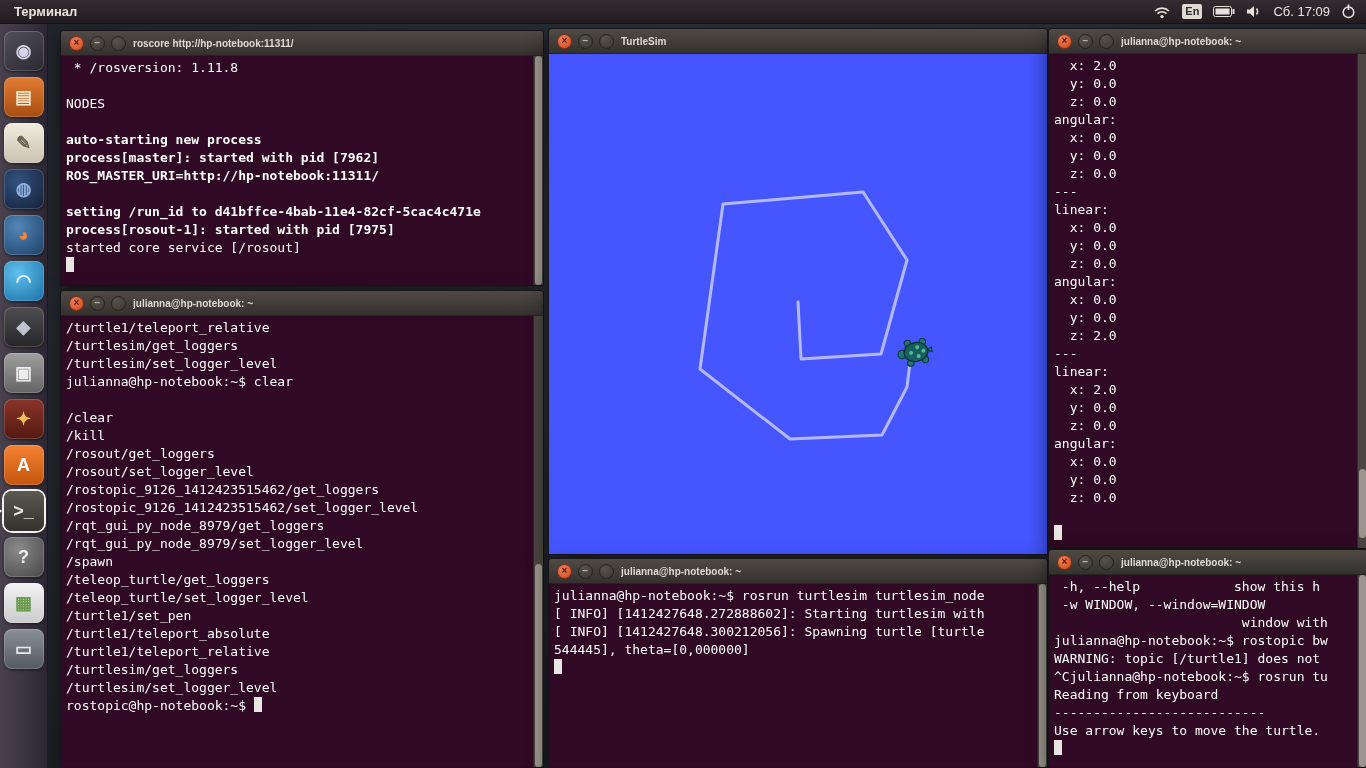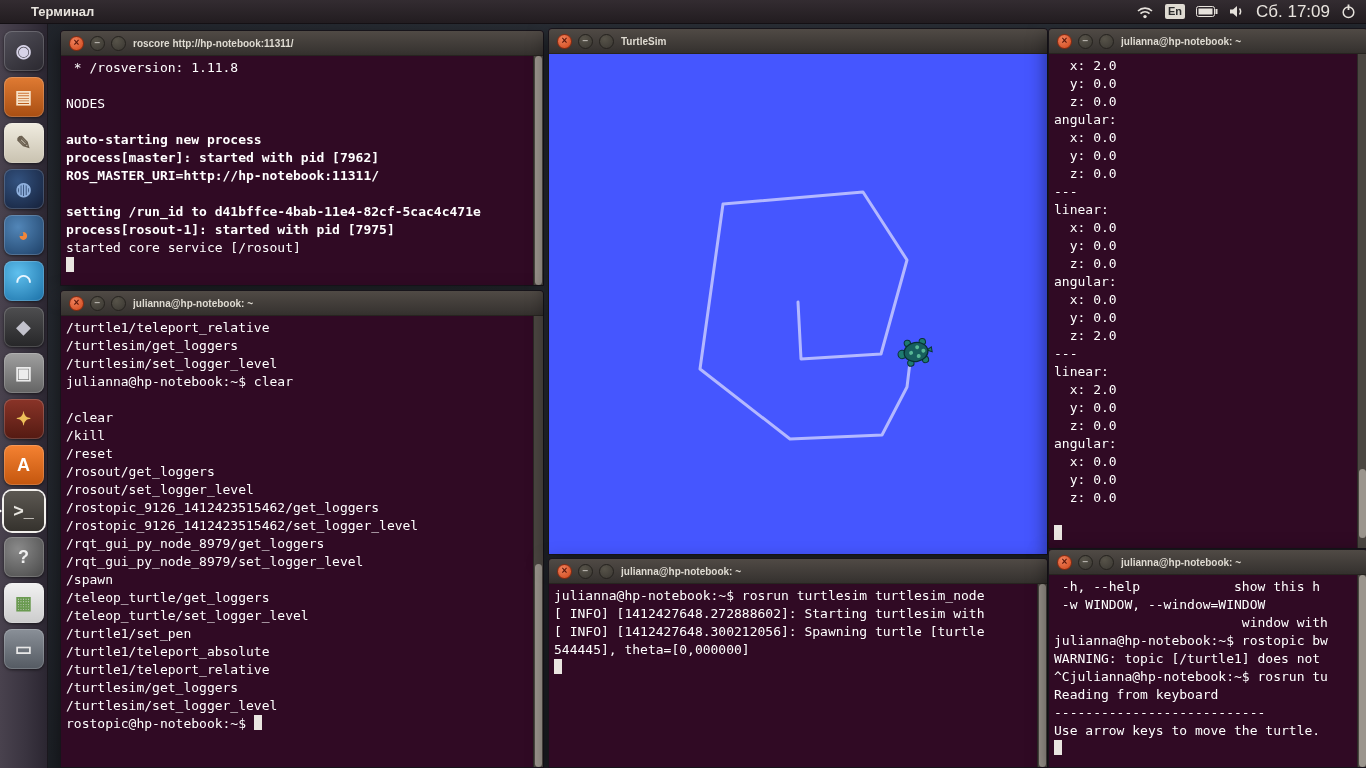--- a/index.html
+++ b/index.html
@@ -4,26 +4,26 @@
 <style>
   *{margin:0;padding:0;box-sizing:border-box}
   html,body{width:1366px;height:768px;overflow:hidden}
   body{position:relative;font-family:"Liberation Sans",sans-serif;
        background:radial-gradient(ellipse at 60% 40%, #3a4049 0%, #262a31 60%, #1c1f25 100%)}
 
   
   .topbar{position:absolute;left:0;top:0;width:1366px;height:24px;z-index:60;
           background:linear-gradient(#332c31,#221c20);border-bottom:1px solid #141014;
           display:flex;align-items:center;color:#e8e4de}
-  .app-title{margin-left:31px;font-size:13px;font-weight:bold}
+  .app-title{margin-left:14px;font-size:13px;font-weight:bold}
   .tray{margin-left:auto;display:flex;align-items:center;gap:11px;padding-right:10px}
   .tray-item{display:flex;align-items:center}
   .kbd-box{background:#dfdbd2;color:#2d2d2d;font-size:11px;font-weight:bold;
            padding:0 3px;border-radius:2px;line-height:15px}
-  .clock{font-size:17px;color:#e8e4de;white-space:nowrap}
+  .clock{font-size:13px;color:#e8e4de;white-space:nowrap}
   .tray svg{display:block}
 
   
   .launcher{position:absolute;left:0;top:24px;width:48px;height:744px;z-index:55;
             background:linear-gradient(90deg,#49424e 0%,#3a3440 55%,#2b2631 100%);
             border-right:1px solid #1a171d;padding-top:1px}
   .licon{width:40px;height:40px;margin:6px auto 6px;border-radius:8px;position:relative;
          display:flex;align-items:center;justify-content:center;
          box-shadow:inset 0 0 0 1px rgba(255,255,255,.18),0 1px 3px rgba(0,0,0,.55)}
   .licon .glyph{font-size:18px;font-weight:bold;line-height:1}
@@ -187,21 +187,20 @@
     <span class="title">julianna@hp-notebook: ~</span>
   </div>
   <div class="term">
       <div class="tline"><span>/turtle1/teleport_relative</span></div>
       <div class="tline"><span>/turtlesim/get_loggers</span></div>
       <div class="tline"><span>/turtlesim/set_logger_level</span></div>
       <div class="tline"><span>julianna@hp-notebook:~$ clear</span></div>
       <div class="tline"><span></span></div>
       <div class="tline"><span>/clear</span></div>
       <div class="tline"><span>/kill</span></div>
-      <div class="tline"><span>/reset</span></div>
       <div class="tline"><span>/rosout/get_loggers</span></div>
       <div class="tline"><span>/rosout/set_logger_level</span></div>
       <div class="tline"><span>/rostopic_9126_1412423515462/get_loggers</span></div>
       <div class="tline"><span>/rostopic_9126_1412423515462/set_logger_level</span></div>
       <div class="tline"><span>/rqt_gui_py_node_8979/get_loggers</span></div>
       <div class="tline"><span>/rqt_gui_py_node_8979/set_logger_level</span></div>
       <div class="tline"><span>/spawn</span></div>
       <div class="tline"><span>/teleop_turtle/get_loggers</span></div>
       <div class="tline"><span>/teleop_turtle/set_logger_level</span></div>
       <div class="tline"><span>/turtle1/set_pen</span></div>

